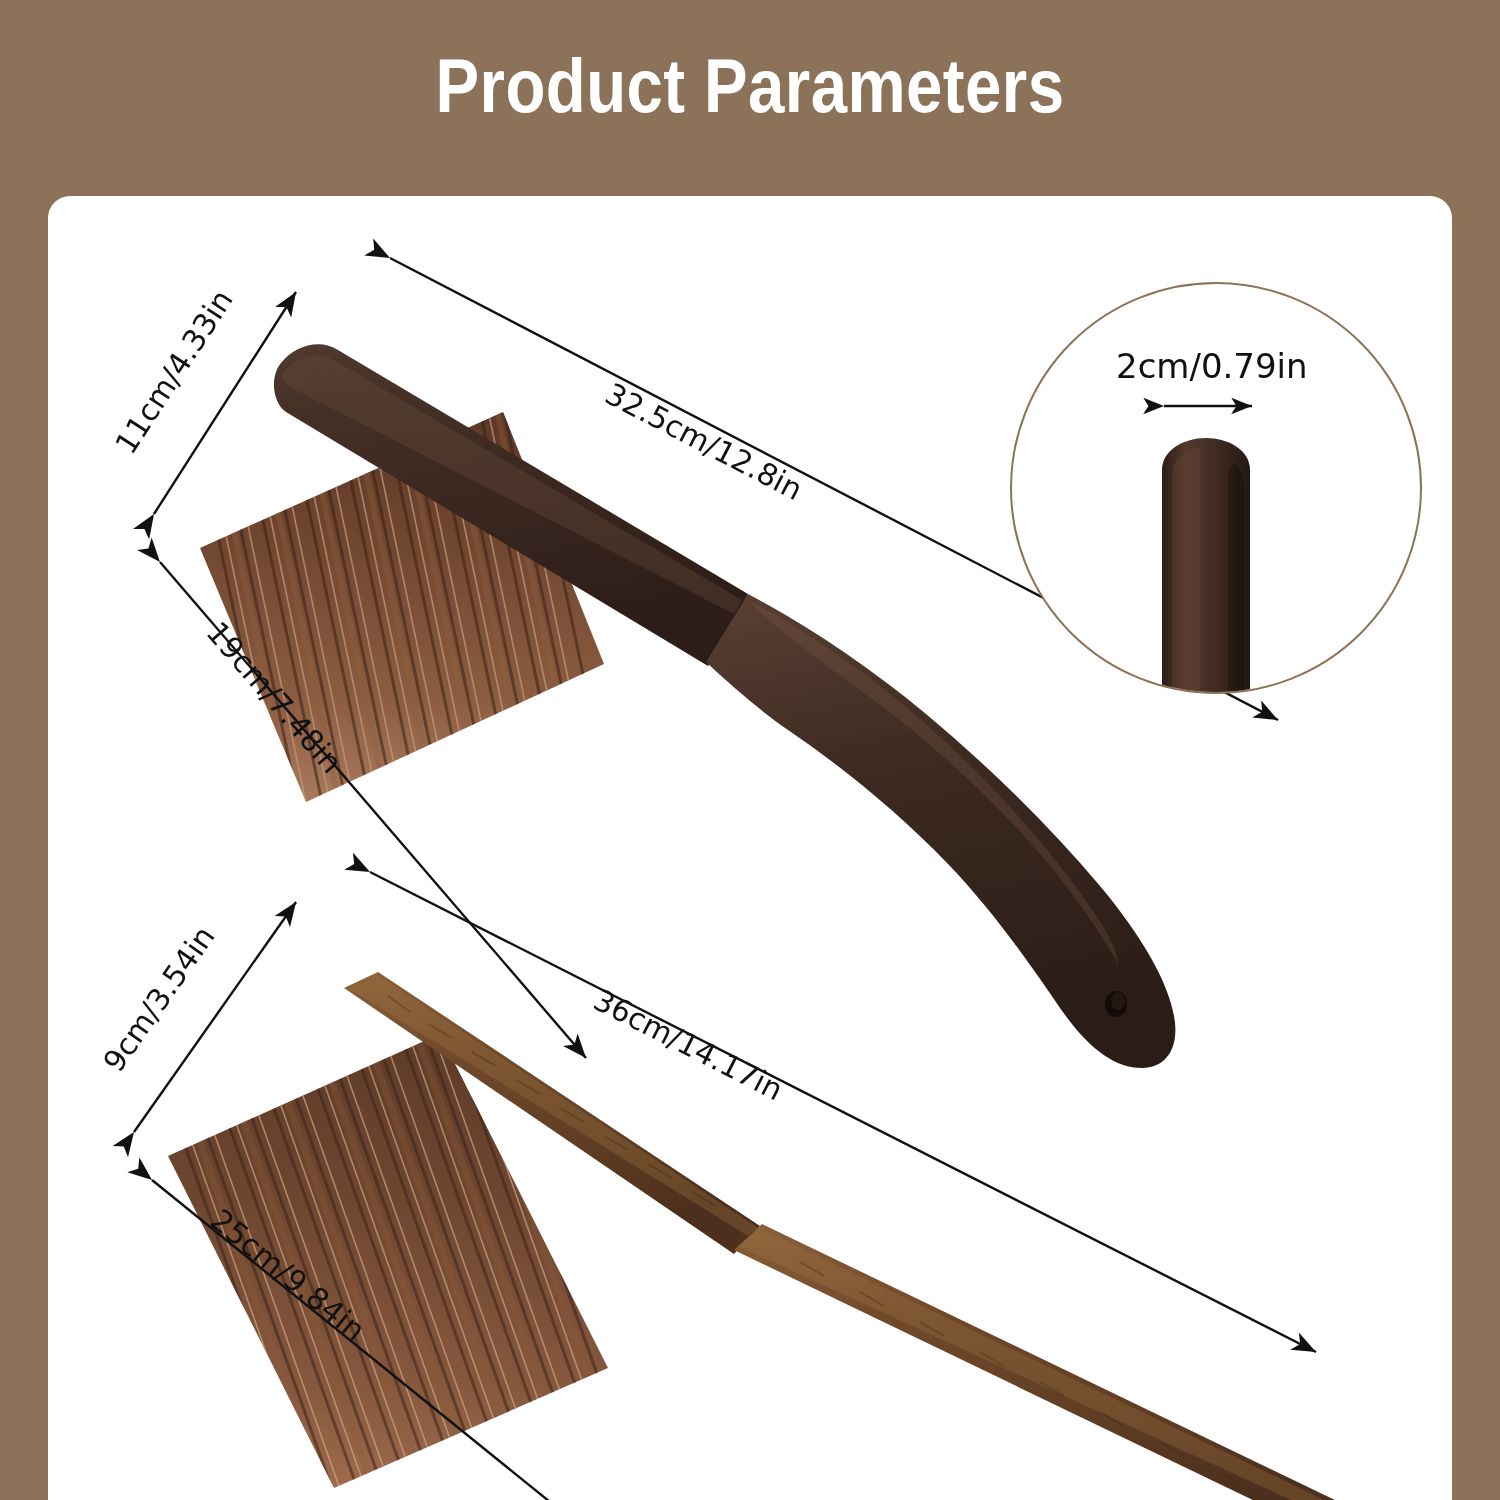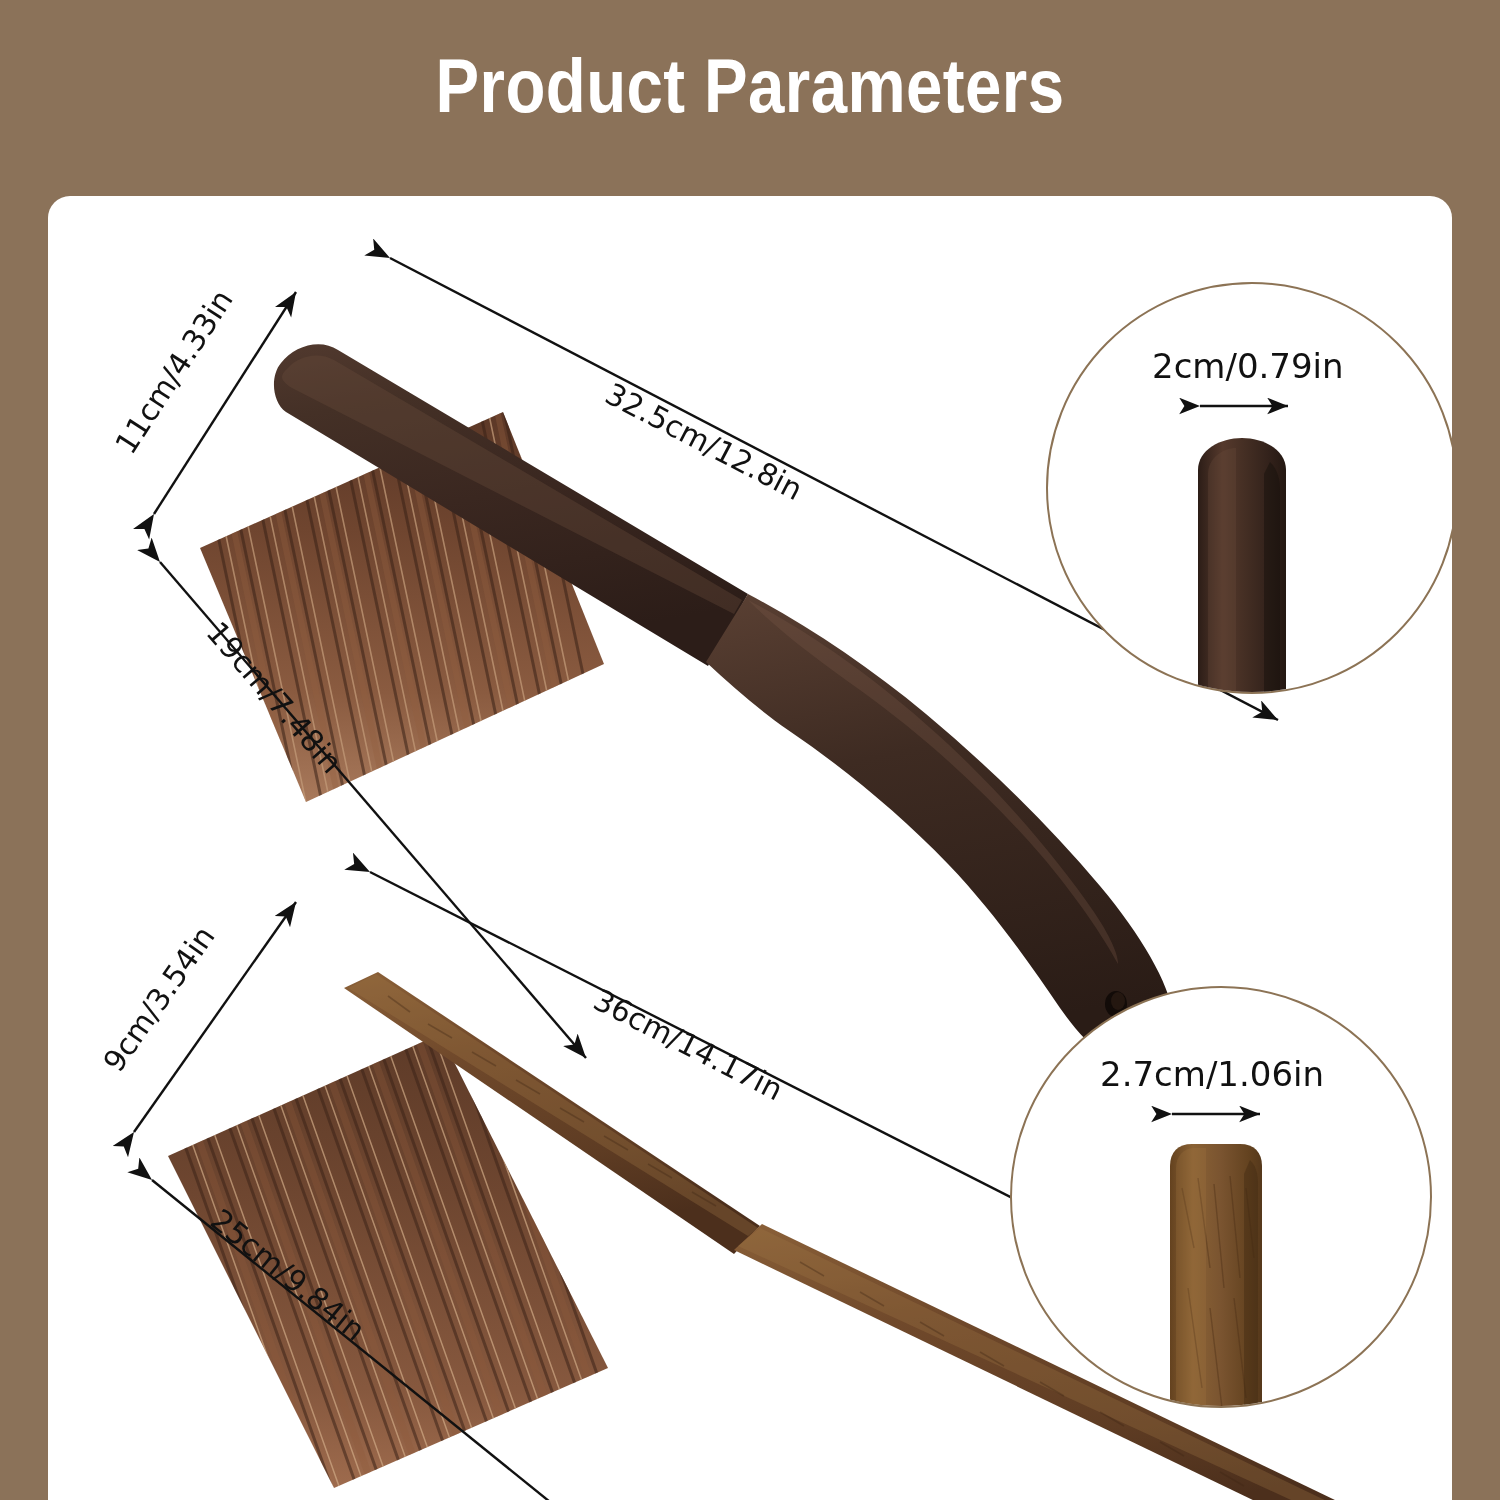--- a/index.html
+++ b/index.html
@@ -308,50 +308,29 @@
     <div class="dim" style="left:178px;top:419px;transform:rotate(49deg);transform-origin:left top;">19cm/7.48in</div>
 
     <div class="dim" style="left:568px;top:180px;transform:rotate(27.5deg);transform-origin:left top;">32.5cm/12.8in</div>
 
     <div class="dim" style="left:48px;top:862px;transform:rotate(-55deg);transform-origin:left top;">9cm/3.54in</div>
 
     <div class="dim" style="left:178px;top:1006px;transform:rotate(39deg);transform-origin:left top;">25cm/9.84in</div>
 
     <div class="dim" style="left:556px;top:786px;transform:rotate(27deg);transform-origin:left top;">36cm/14.17in</div>
 
-    <div class="inset" style="left:998px;top:86px;width:408px;height:408px;">
+    <div class="inset" style="left:962px;top:86px;width:408px;height:408px;">
       <svg viewBox="0 0 408 408" style="position:absolute;left:0;top:0;width:408px;height:408px;">
 
         <path d="M150,186 C150,166 172,154 194,154 C216,154 238,166 238,186 L238,420 L150,420 Z" fill="url(#tip1)"></path>
         <path d="M160,190 C160,174 175,164 188,164 L188,420 L160,420 Z" fill="#6A4C3C" opacity="0.30"></path>
         <path d="M222,178 C230,186 232,196 232,206 L232,420 L216,420 L216,190 Z" fill="#15100C" opacity="0.45"></path>
 
         <g stroke="#111" stroke-width="2.6" fill="none">
           <line x1="152" y1="122" x2="240" y2="122" marker-start="url(#ahs)" marker-end="url(#ahs)"></line>
         </g>
       </svg>
       <div class="inset-label" style="left:104px;top:62px;">2cm/0.79in</div>
     </div>
 
-    <div class="inset" style="left:962px;top:790px;width:418px;height:418px;">
-      <svg viewBox="0 0 418 418" style="position:absolute;left:0;top:0;width:418px;height:418px;">
-        <path d="M158,178 C158,164 166,156 180,156 L228,156 C242,156 250,164 250,178 L250,430 L158,430 Z" fill="url(#tip2)"></path>
-        <g stroke="#4A2D15" stroke-width="1.4" opacity="0.40">
-          <line x1="170" y1="200" x2="182" y2="260"></line>
-          <line x1="186" y1="190" x2="198" y2="280"></line>
-          <line x1="202" y1="196" x2="212" y2="300"></line>
-          <line x1="218" y1="188" x2="228" y2="290"></line>
-          <line x1="234" y1="200" x2="242" y2="270"></line>
-          <line x1="176" y1="300" x2="190" y2="400"></line>
-          <line x1="198" y1="320" x2="210" y2="420"></line>
-          <line x1="222" y1="310" x2="234" y2="410"></line>
-        </g>
-        <path d="M164,180 C164,168 172,160 182,160 L194,160 L194,430 L164,430 Z" fill="#A87B45" opacity="0.22"></path>
-        <path d="M238,172 C246,180 246,190 246,200 L246,430 L232,430 L232,186 Z" fill="#3F2711" opacity="0.40"></path>
-        <g stroke="#111" stroke-width="2.6" fill="none">
-          <line x1="160" y1="126" x2="248" y2="126" marker-start="url(#ahs)" marker-end="url(#ahs)"></line>
-        </g>
-      </svg>
-      <div class="inset-label" style="left:88px;top:66px;">2.7cm/1.06in</div>
-    </div>
 
   </div>
 </div>
 
 </body></html>

